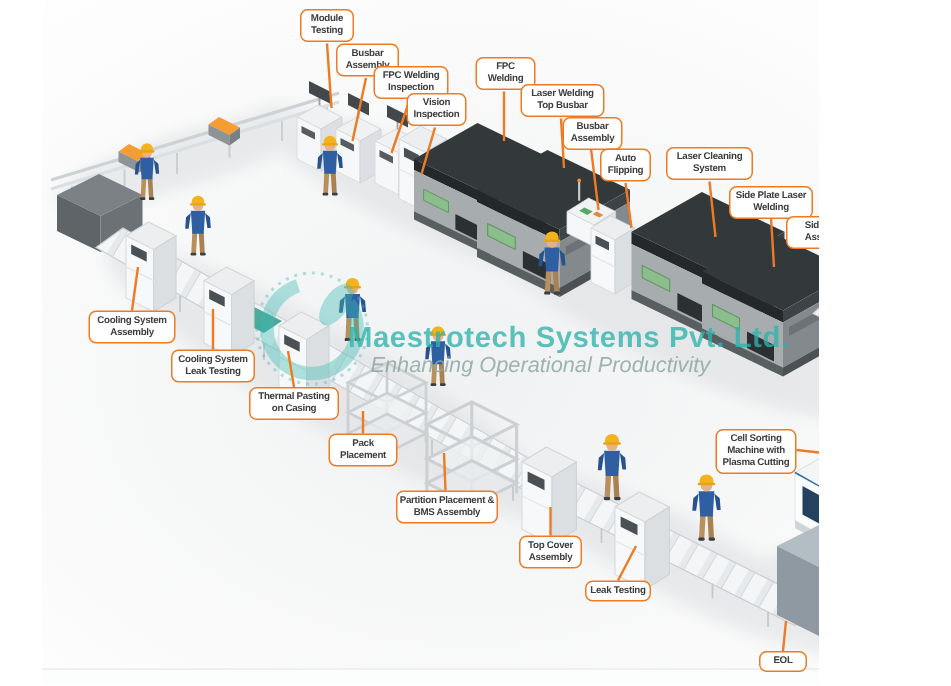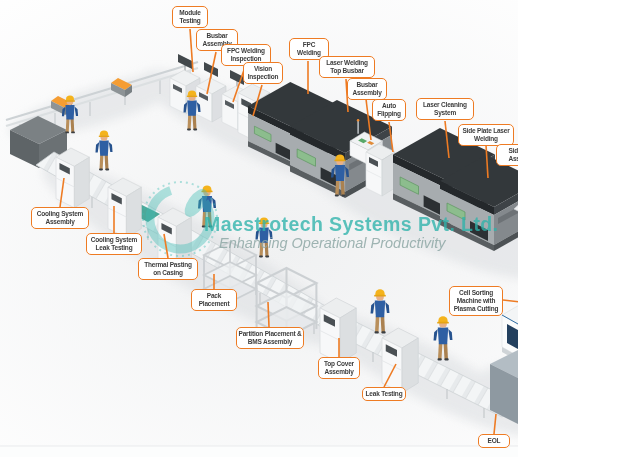--- a/index.html
+++ b/index.html
@@ -1,17 +1,17 @@
 <!DOCTYPE html>
 <html><head>
 <meta charset="utf-8">
 <style>
   html,body{margin:0;padding:0;background:#fff;}
   #stage{position:relative;width:518px;height:457px;overflow:hidden;
-         font-family:"Liberation Sans",sans-serif;background:#fff;}
+         font-family:"Liberation Sans",sans-serif;background:#fff;margin-left:28px;}
   #scene{position:absolute;left:0;top:0;}
   .lbl{position:absolute;box-sizing:border-box;background:#fff;
        border:1.7px solid #EE7B23;border-radius:5px;
        font-size:6.5px;font-weight:bold;line-height:1.25;color:#3d3d3d;
        text-align:center;padding:2px 1px;letter-spacing:-0.2px;z-index:5;}
 </style>
 </head>
 <body>
 
 <div id="stage">

